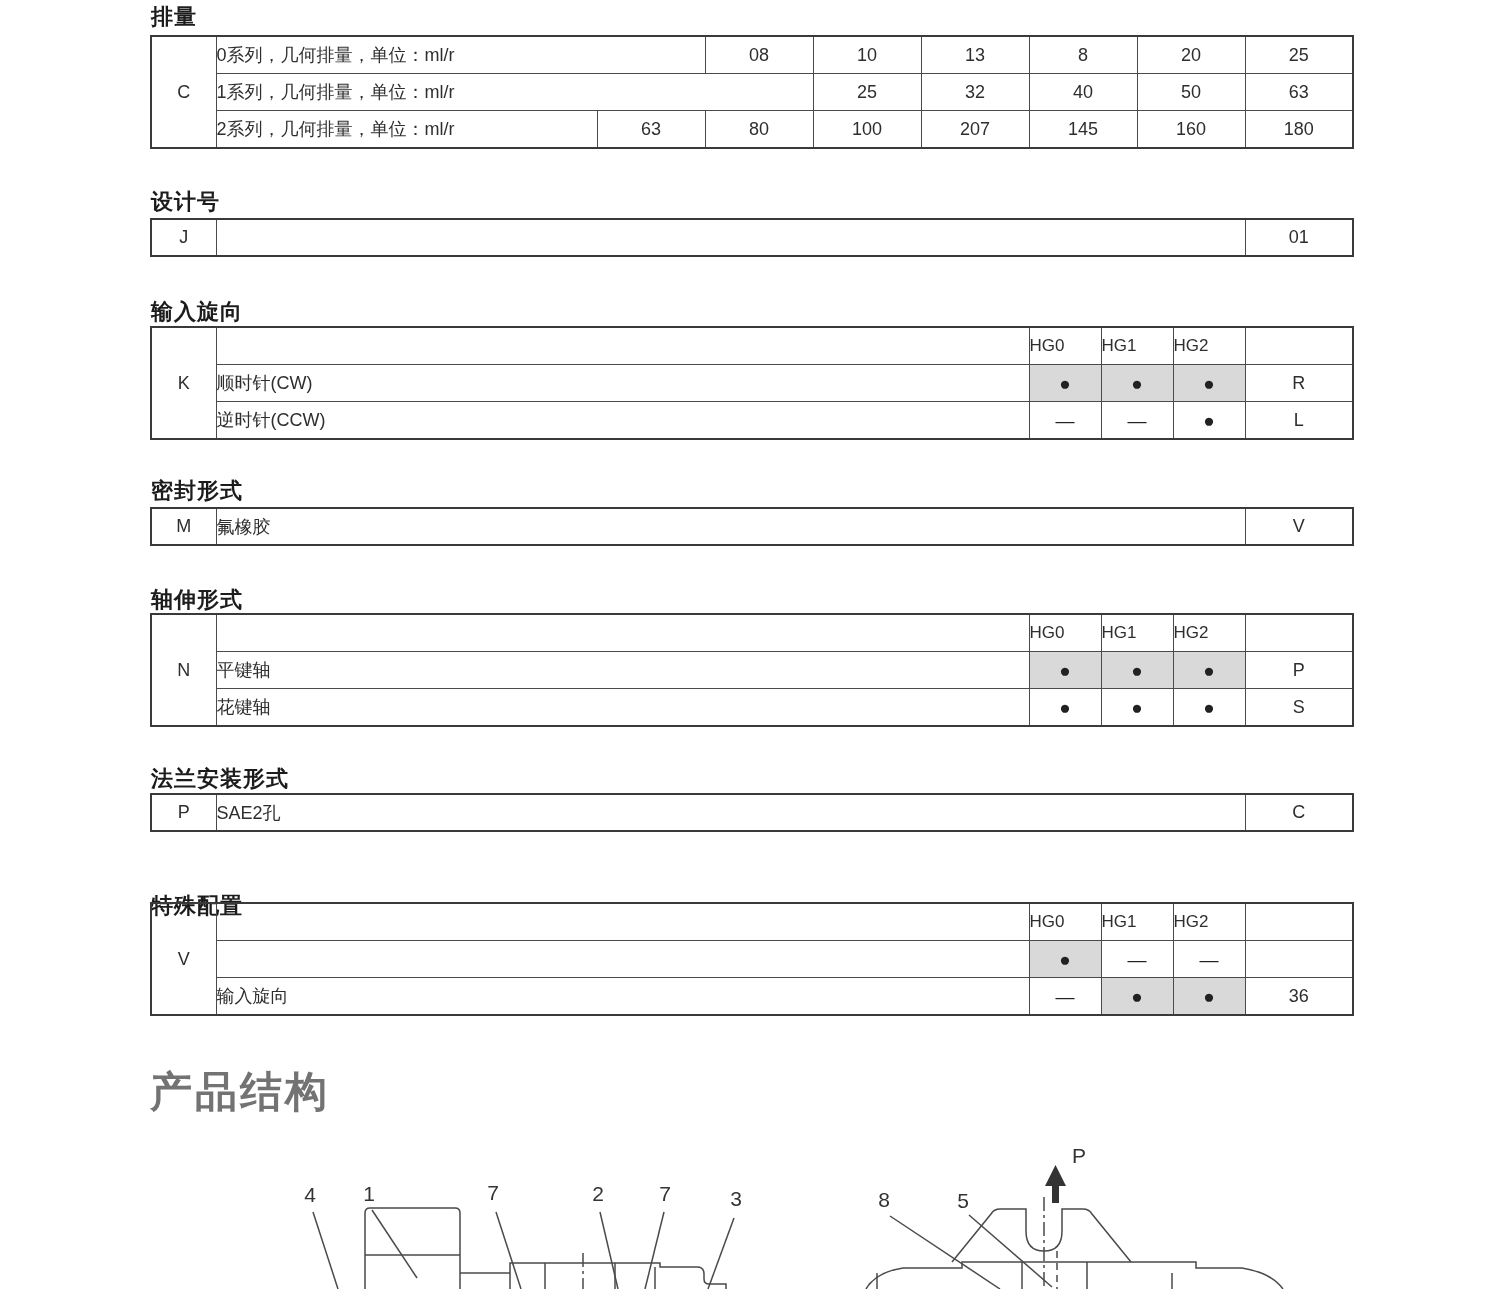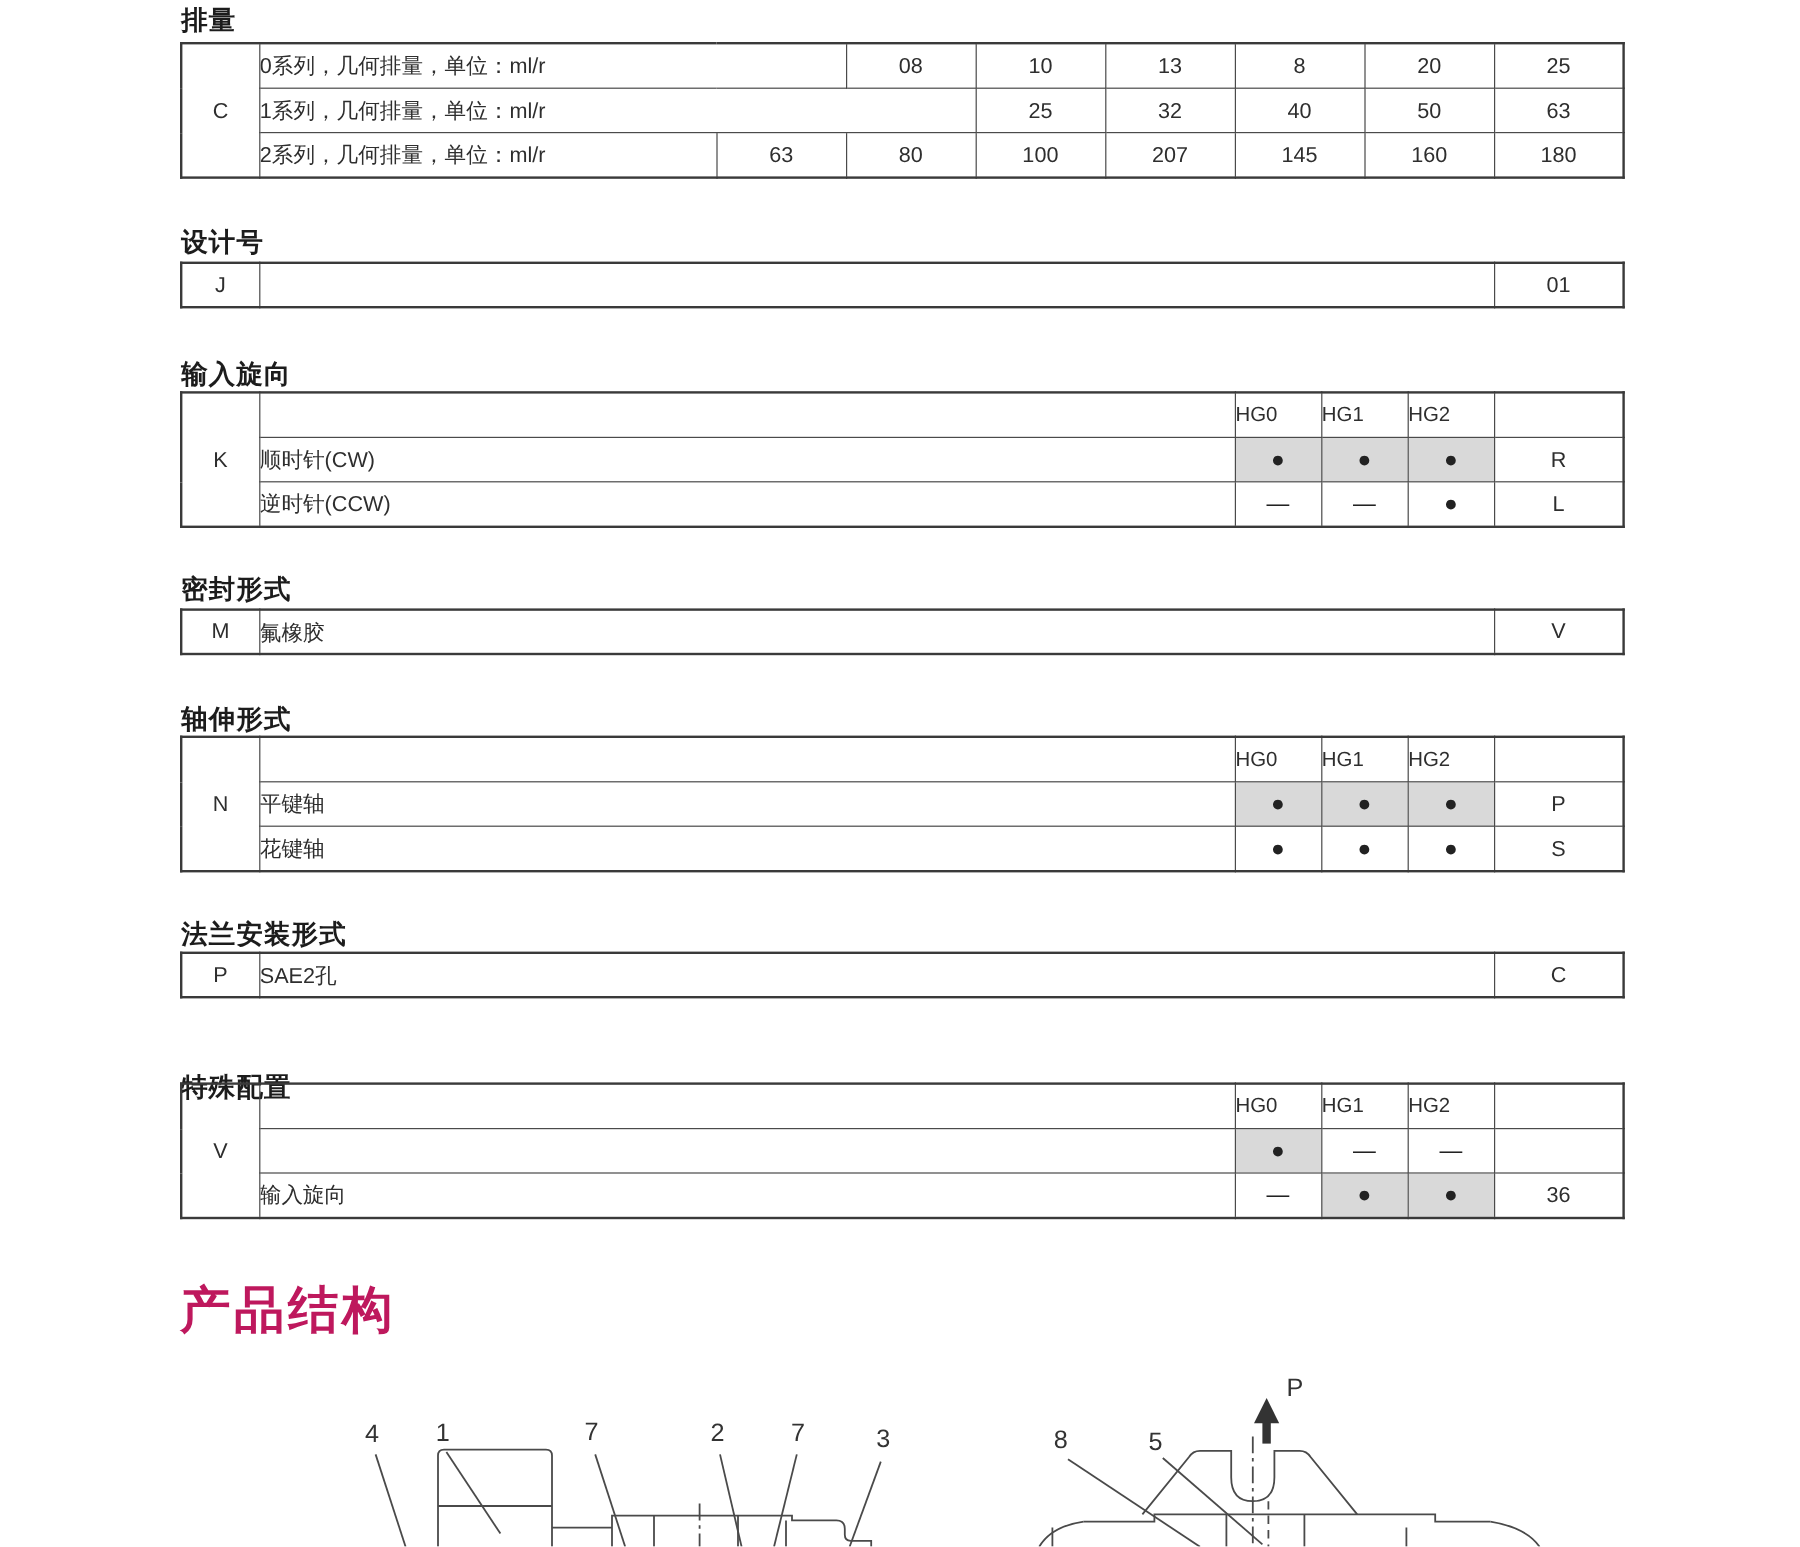--- a/index.html
+++ b/index.html
@@ -1,19 +1,19 @@
 <!DOCTYPE html>
 <html><head>
 <meta charset="utf-8">
 <style>
   html,body{margin:0;padding:0;background:#fff;}
   .page{position:relative;width:1500px;height:1289px;background:#ffffff;overflow:hidden;
         font-family:"Liberation Sans","DejaVu Sans",sans-serif;color:#333;}
   .sec-title{position:absolute;left:151px;font-size:22px;font-weight:bold;color:#1c1c1c;letter-spacing:1px;}
-  .green-title{position:absolute;left:150px;top:1064px;font-size:42px;font-weight:bold;color:#be185d;letter-spacing:3px;}
+  .green-title{position:absolute;left:150px;top:1064px;font-size:42px;font-weight:bold;color:#737373;letter-spacing:3px;}
   table.t{position:absolute;left:150px;border-collapse:collapse;table-layout:fixed;width:1202px;
           font-size:18px;color:#2e2e2e;}
   table.t td{border:1.5px solid #4a4a4a;vertical-align:middle;padding:0;overflow:hidden;white-space:nowrap;}
   table.t{border:2px solid #3a3a3a;}
   td.code{text-align:center;font-size:18px;}
   td.lbl{text-align:left;padding-left:26px;}
   td.num,td.sfx{text-align:center;}
   td.hg{text-align:left;font-size:17px;}
   td.mark{text-align:center;font-size:15px;color:#222;}
   td.mark .dot{font-size:19px;line-height:1;}

